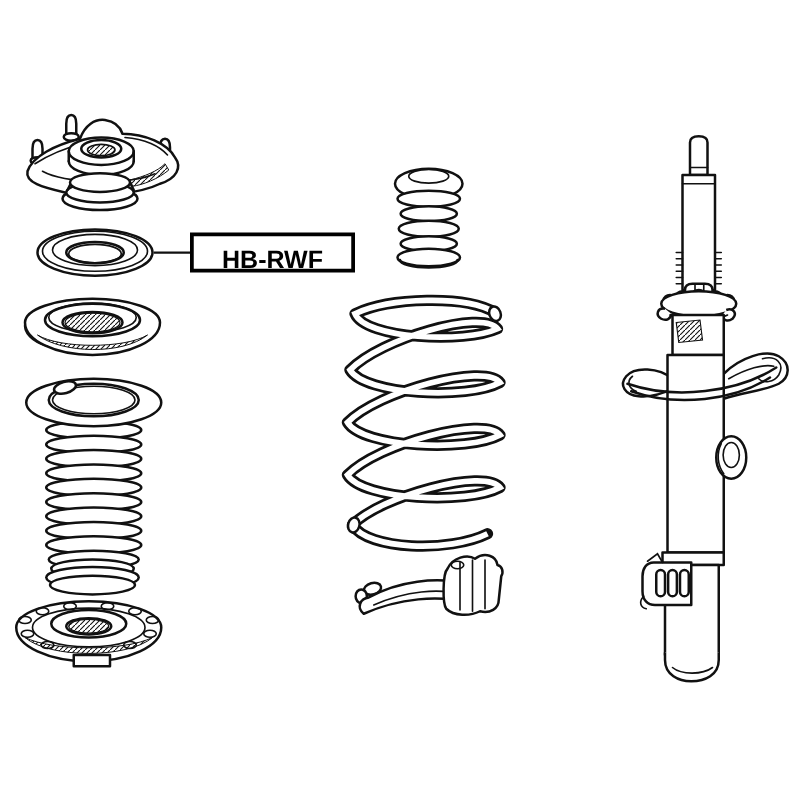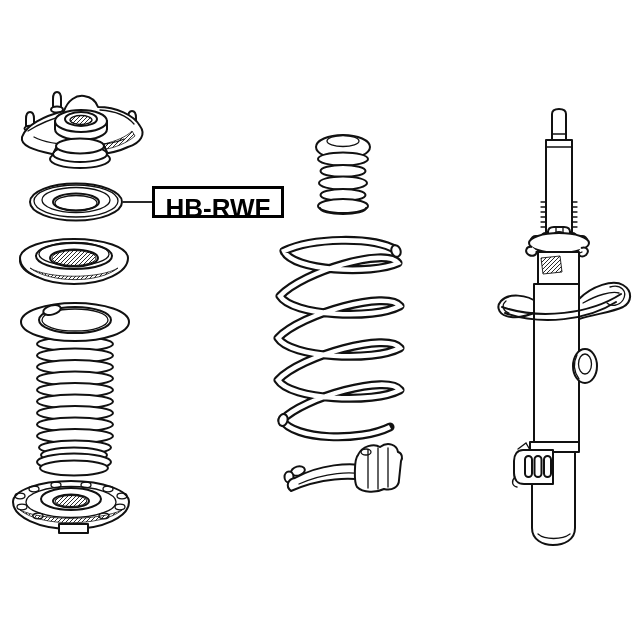--- a/index.html
+++ b/index.html
@@ -9,21 +9,21 @@
   
   .ln{stroke:#111;stroke-width:2;fill:none;stroke-linecap:round;stroke-linejoin:round;}
   .wf{stroke:#111;stroke-width:2;fill:#ffffff;stroke-linejoin:round;}
   .thin{stroke:#111;stroke-width:1.3;fill:none;stroke-linecap:round;}
   .coil-out{stroke:#111;stroke-width:9;fill:none;stroke-linecap:round;stroke-linejoin:round;}
   .coil-in{stroke:#ffffff;stroke-width:4.6;fill:none;stroke-linecap:butt;}
   .leader{stroke:#111;stroke-width:1.8;fill:none;}
   .callout{position:absolute;left:152px;top:186px;height:26px;min-width:118px;
            border:3px solid #000;background:#fff;display:flex;align-items:center;
            justify-content:center;padding:0 4px;box-sizing:content-box;}
-  .callout-text{font-weight:700;font-size:26px;line-height:26px;color:#000;
+  .callout-text{font-weight:700;font-size:20px;line-height:26px;color:#000;
                 letter-spacing:0px;white-space:nowrap;margin-top:12px;}
 </style>
 </head>
 <body>
 
 <div class="stage">
 <svg width="640" height="640" viewBox="0 0 640 640">
   <defs>
     <pattern id="hatch" width="4" height="4" patternUnits="userSpaceOnUse">
       <path d="M0,4 L4,0" stroke="#111" stroke-width="0.9"></path>

